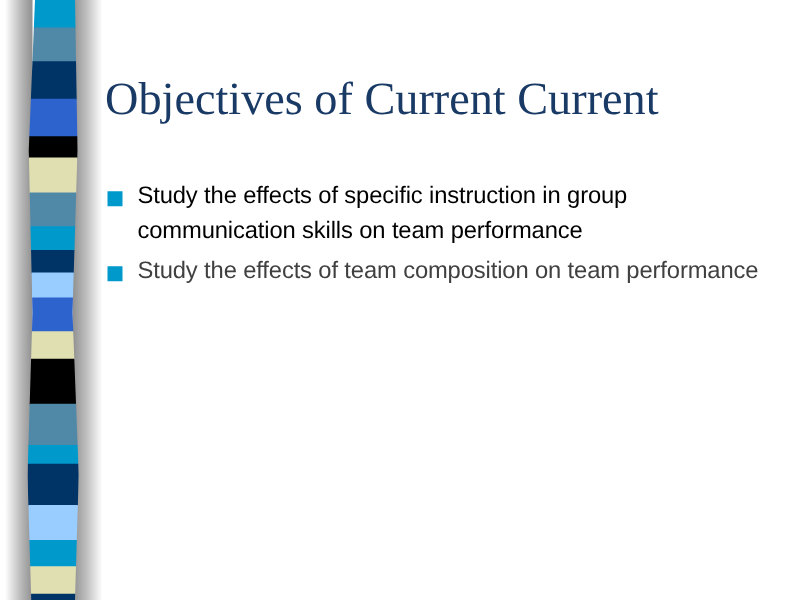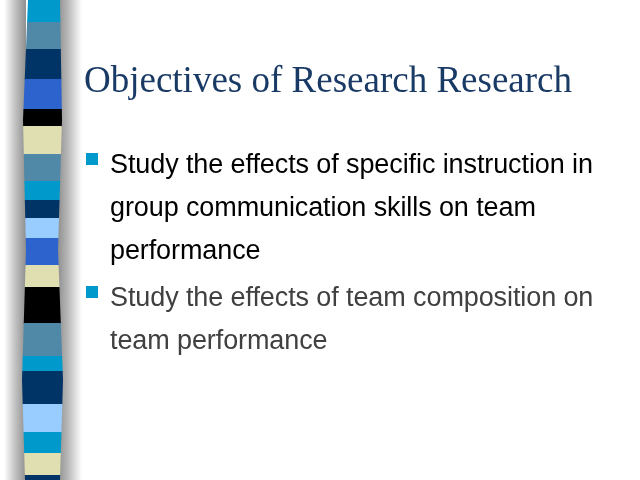--- a/index.html
+++ b/index.html
@@ -57,22 +57,22 @@
   .bullet-marker {
     flex: 0 0 auto;
     width: 12px;
     height: 12px;
     margin-top: 10px;
     margin-right: 12px;
   }
   .bullet-text {
     flex: 1 1 auto;
     font-family: "Liberation Sans", sans-serif;
-    font-size: 27px;
-    line-height: 43px;
+    font-size: 19px;
+    line-height: 28px;
     color: #000000;
     letter-spacing: -0.1px;
   }
 </style>
 </head>
 <body>
 
 <div id="slide" style="background: rgb(255, 255, 255);">
 
   <div id="stripe-decoration">
@@ -118,21 +118,21 @@
             <rect x="19.5" y="432" width="50" height="21.7" fill="#0099cc"></rect>
             <rect x="16.5" y="453" width="50" height="22.7" fill="#e0dfb1"></rect>
             <rect x="18" y="475" width="50" height="27.7" fill="#003366"></rect>
             <rect x="19.5" y="502" width="50" height="27.7" fill="#2d63cc"></rect>
             <rect x="16.5" y="529" width="50" height="20.7" fill="#000000"></rect>
           </g>
       </g>
     </svg>
   </div>
 
-  <div id="title" style="color: rgb(26, 58, 102);">Objectives of Research Research</div>
+  <div id="title" style="color: rgb(26, 58, 102);">Objectives of Current Current</div>
 
   <div id="body">
 
     <div class="bullet-row">
       <span class="bullet-marker" style="background: rgb(0, 153, 204);"></span>
       <span class="bullet-text" style="color: rgb(0, 0, 0);">Study the effects of specific instruction in group communication skills on team performance</span>
     </div>
 
     <div class="bullet-row">
       <span class="bullet-marker" style="background: rgb(0, 153, 204);"></span>

